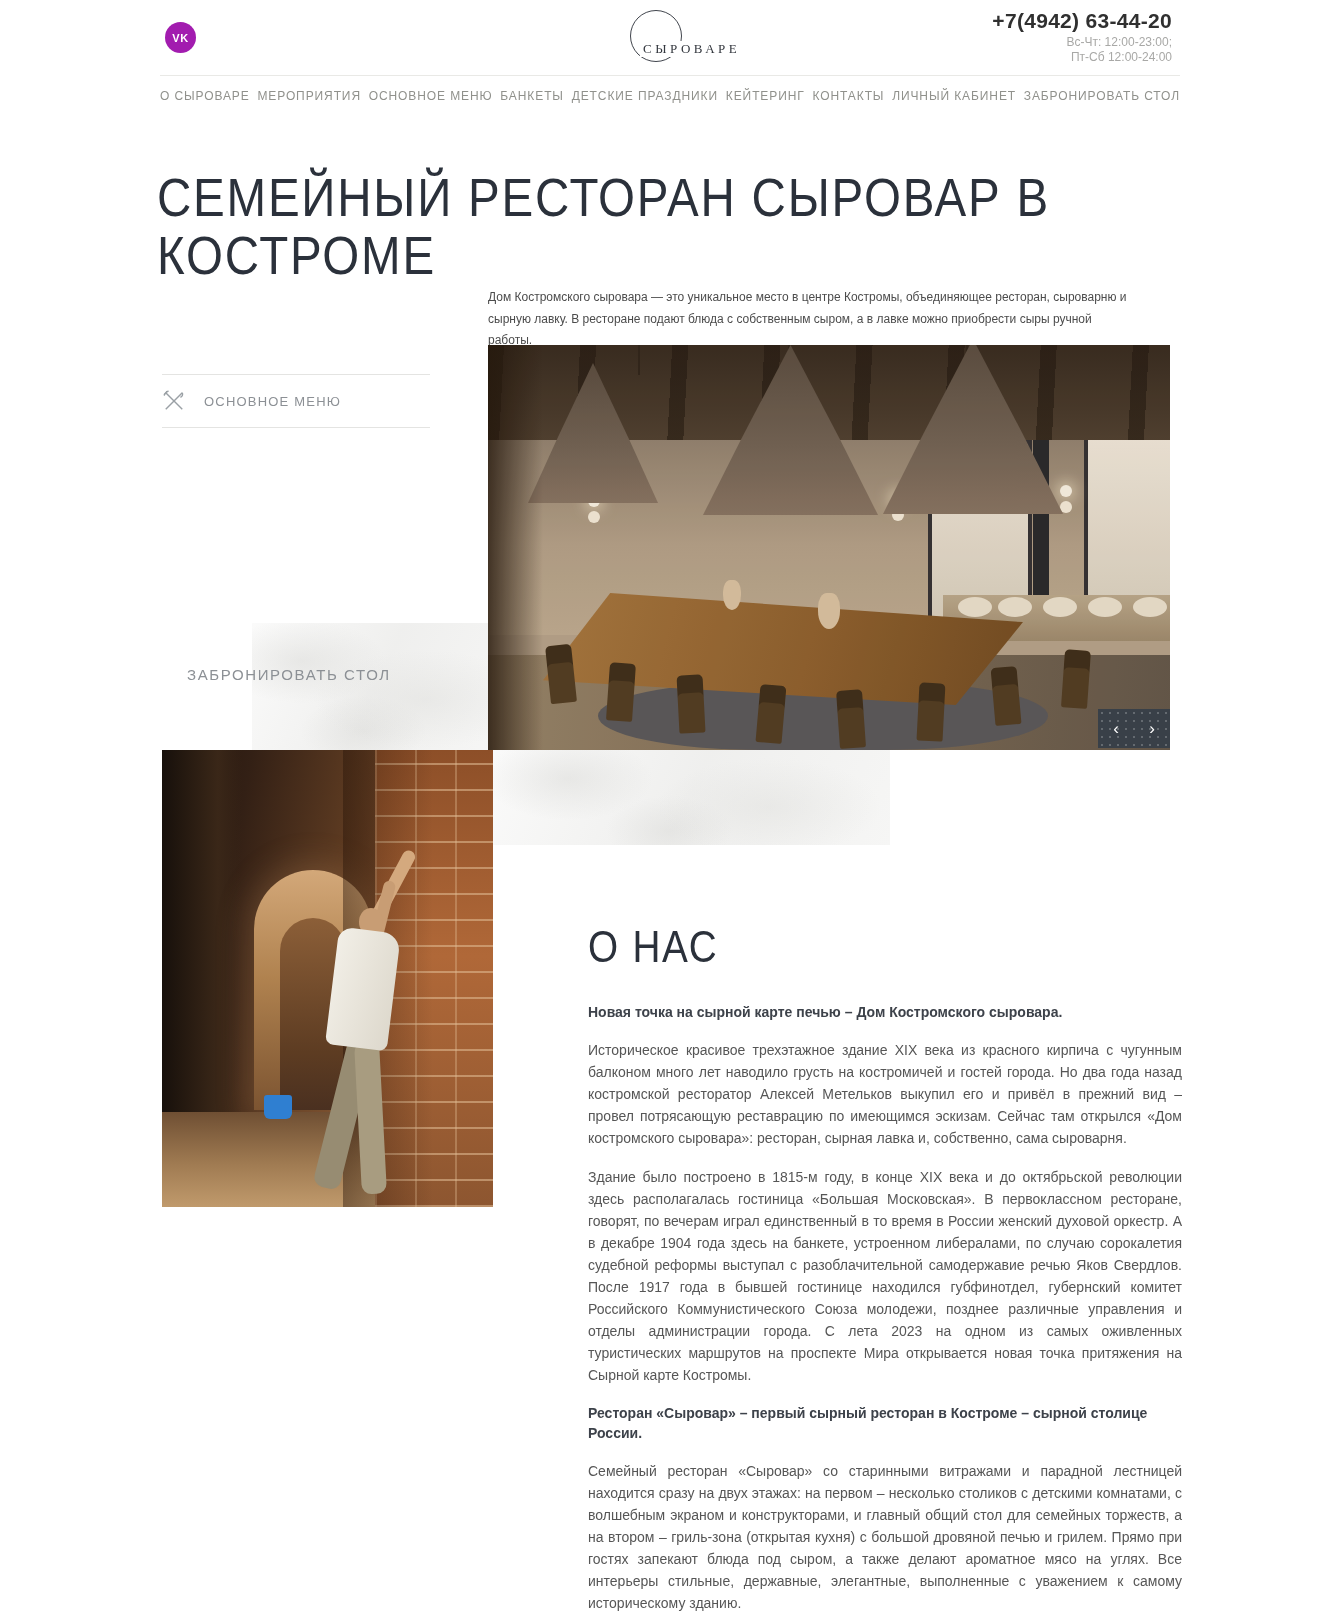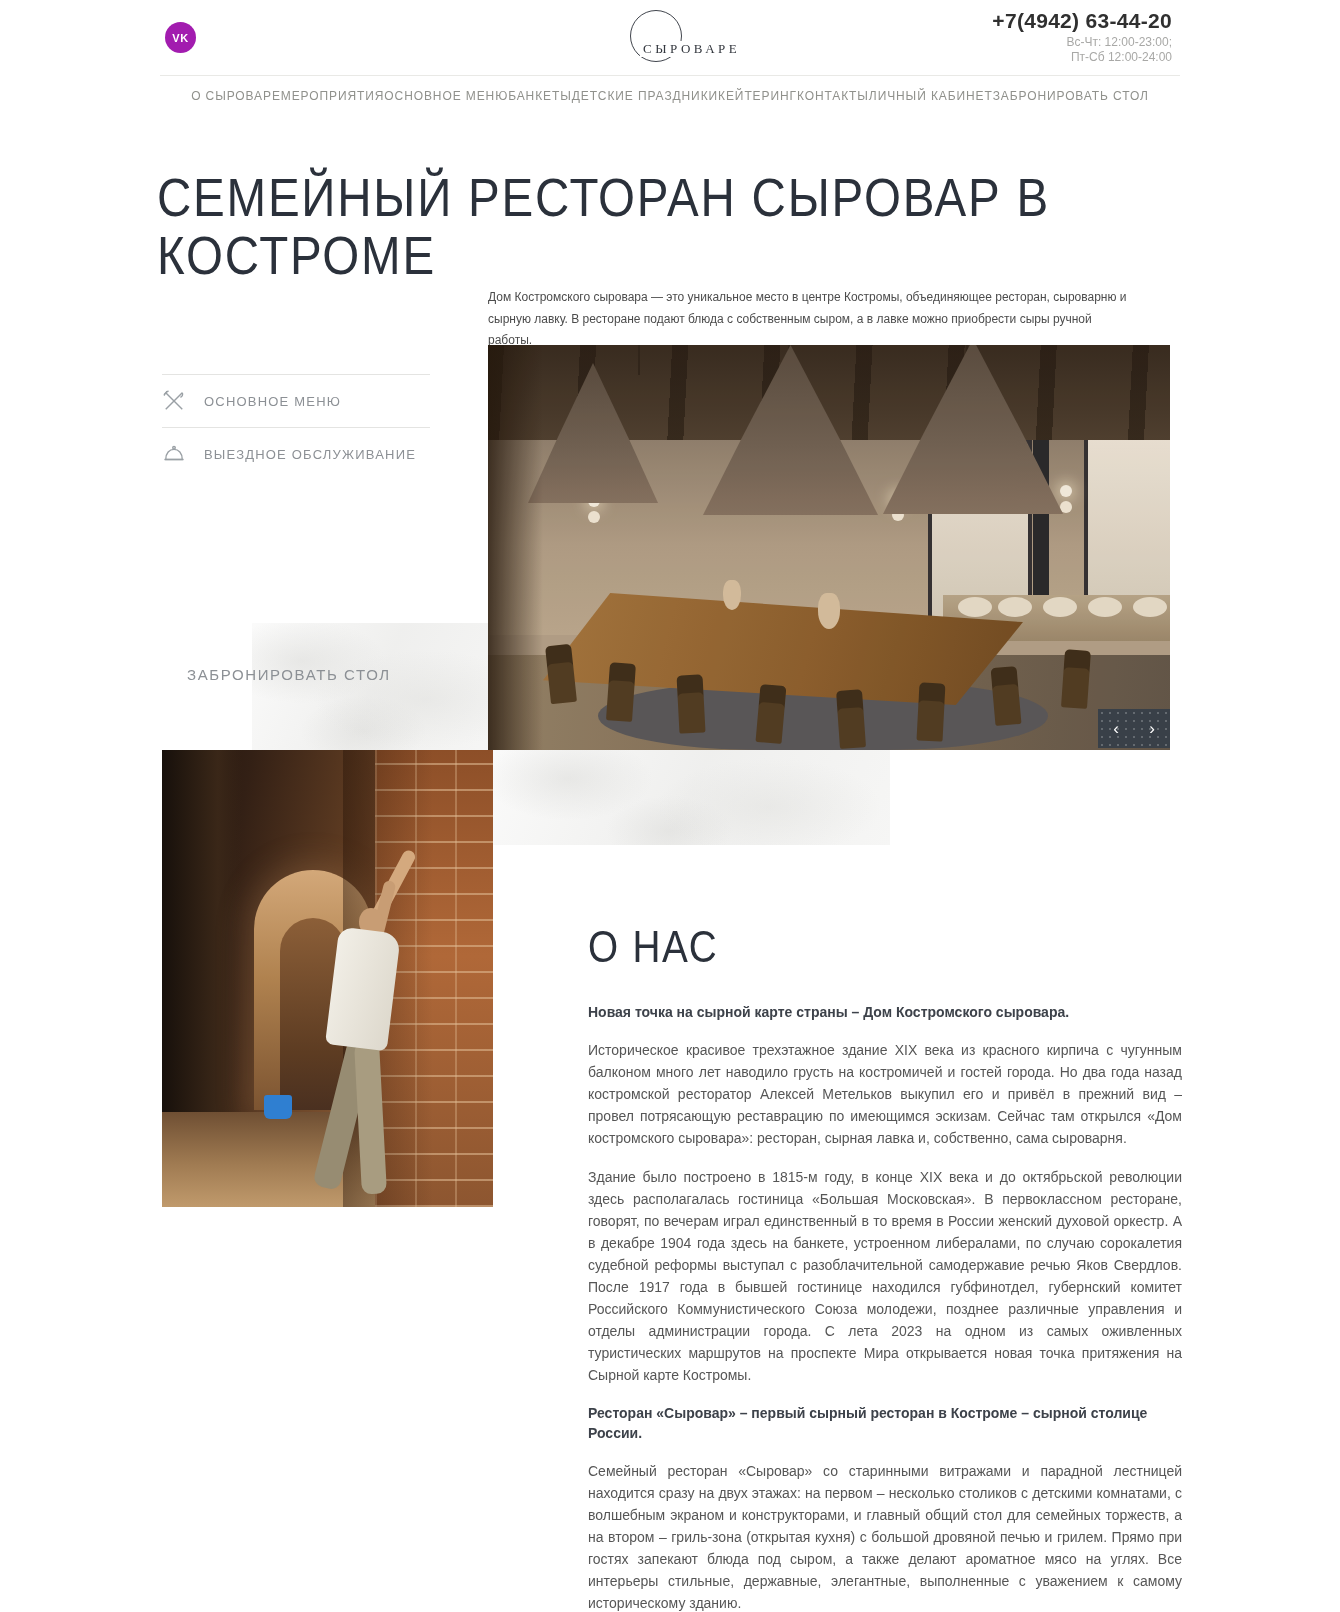--- a/index.html
+++ b/index.html
@@ -16,21 +16,21 @@
     font-size:11px;font-weight:bold;letter-spacing:.5px;cursor:pointer;}
   .logo{left:628px;top:8px;width:84px;height:60px;}
   .logo-circle{position:absolute;left:2px;top:2px;width:50px;height:50px;border:1.6px solid #41454d;
     border-radius:50%;}
   .logo-text{position:absolute;left:12px;top:33px;background:#fff;padding:0 3px;
     font-family:"Liberation Serif", serif;font-size:13px;letter-spacing:3.5px;color:#33373e;white-space:nowrap;}
   .phone{right:168px;top:9px;font-size:21px;font-weight:600;color:#303030;letter-spacing:.3px;cursor:pointer;}
   .hours{right:168px;top:35px;text-align:right;font-size:12px;line-height:15px;color:#a8a8a6;}
 
   
-  .nav{left:160px;top:76px;width:1020px;height:40px;display:flex;justify-content:center;align-items:center;}
+  .nav{left:160px;top:76px;width:1020px;height:40px;display:flex;justify-content:space-between;align-items:center;}
   .nav-item{font-size:12px;letter-spacing:.9px;color:#90918c;cursor:pointer;white-space:nowrap;}
 
   
   .h1{left:157px;top:168px;color:#2b313b;font-size:54px;line-height:58px;letter-spacing:2px;
       transform:scaleX(.88);transform-origin:left top;white-space:nowrap;font-weight:400;}
   .intro{left:488px;top:287px;width:642px;font-size:12px;line-height:21.5px;color:#4c4c4c;}
 
   
   .side{left:162px;top:366px;width:268px;}
   .side-row{display:flex;align-items:center;gap:18px;height:36px;cursor:pointer;}
@@ -181,30 +181,20 @@
       <svg width="22" height="22" viewBox="0 0 24 24">
         <path d="M3 3 L21 21"></path>
         <path d="M21 3 L3 21"></path>
         <path d="M3 3 L6 1 M3 3 L1 6 M3 3 L4.6 1.4 M3 3 L1.4 4.6"></path>
         <path d="M21 3 C22 5 21 7 19 8"></path>
       </svg>
     </span>
     <span class="lbl">ОСНОВНОЕ МЕНЮ</span>
   </div>
   <div class="side-div"></div>
-  <div class="side-row">
-    <span class="side-ico">
-      <svg width="22" height="20" viewBox="0 0 24 20">
-        <path d="M3 16 C3 9 7 5 12 5 C17 5 21 9 21 16 Z"></path>
-        <circle cx="12" cy="3.2" r="1.4"></circle>
-        <path d="M1.5 16 L22.5 16"></path>
-      </svg>
-    </span>
-    <span class="lbl">ВЫЕЗДНОЕ ОБСЛУЖИВАНИЕ</span>
-  </div>
 </div>
 
 <div class="abs marble marble1"></div>
 <div class="abs booking-label">ЗАБРОНИРОВАТЬ СТОЛ</div>
 <div class="abs marble marble2"></div>
 
 <div class="abs photo-main">
   <div class="pm-wall"></div>
   <div class="pm-window pm-win1"></div>
   <div class="pm-shutter" style="left:545px;"></div>
@@ -259,19 +249,19 @@
   <div class="pb-man-armR"></div>
   <div class="pb-man-armL"></div>
   <div class="pb-man-head"></div>
   <div class="pb-man-legB"></div>
   <div class="pb-man-legF"></div>
   <div class="pb-man-shirt"></div>
 </div>
 
 <div class="abs about">
   <h2>О НАС</h2>
-  <p class="lead">Новая точка на сырной карте страны – Дом Костромского сыровара.</p>
+  <p class="lead">Новая точка на сырной карте печью – Дом Костромского сыровара.</p>
   <p class="body">Историческое красивое трехэтажное здание XIX века из красного кирпича с чугунным балконом много лет наводило грусть на костромичей и гостей города. Но два года назад костромской ресторатор Алексей Метельков выкупил его и привёл в прежний вид – провел потрясающую реставрацию по имеющимся эскизам. Сейчас там открылся «Дом костромского сыровара»: ресторан, сырная лавка и, собственно, сама сыроварня.</p>
   <p class="body">Здание было построено в 1815-м году, в конце XIX века и до октябрьской революции здесь располагалась гостиница «Большая Московская». В первоклассном ресторане, говорят, по вечерам играл единственный в то время в России женский духовой оркестр. А в декабре 1904 года здесь на банкете, устроенном либералами, по случаю сорокалетия судебной реформы выступал с разоблачительной самодержавие речью Яков Свердлов. После 1917 года в бывшей гостинице находился губфинотдел, губернский комитет Российского Коммунистического Союза молодежи, позднее различные управления и отделы администрации города. С лета 2023 на одном из самых оживленных туристических маршрутов на проспекте Мира открывается новая точка притяжения на Сырной карте Костромы.</p>
   <p class="lead">Ресторан «Сыровар» – первый сырный ресторан в Костроме – сырной столице России.</p>
   <p class="body">Семейный ресторан «Сыровар» со старинными витражами и парадной лестницей находится сразу на двух этажах: на первом – несколько столиков с детскими комнатами, с волшебным экраном и конструкторами, и главный общий стол для семейных торжеств, а на втором – гриль-зона (открытая кухня) с большой дровяной печью и грилем. Прямо при гостях запекают блюда под сыром, а также делают ароматное мясо на углях. Все интерьеры стильные, державные, элегантные, выполненные с уважением к самому историческому зданию.</p>
 
 </div>
 
 </body></html>

